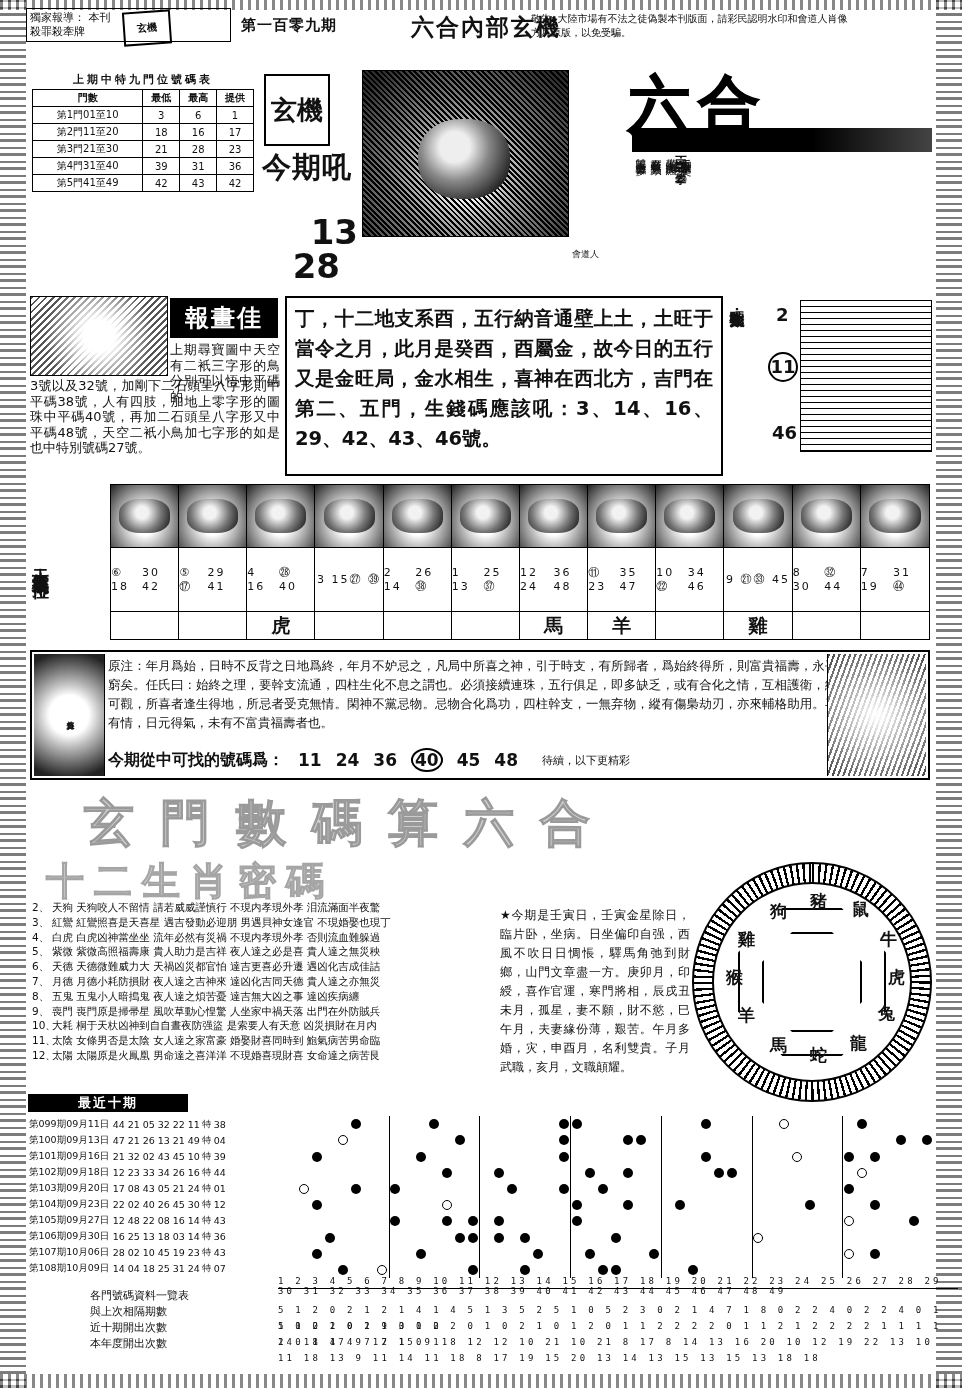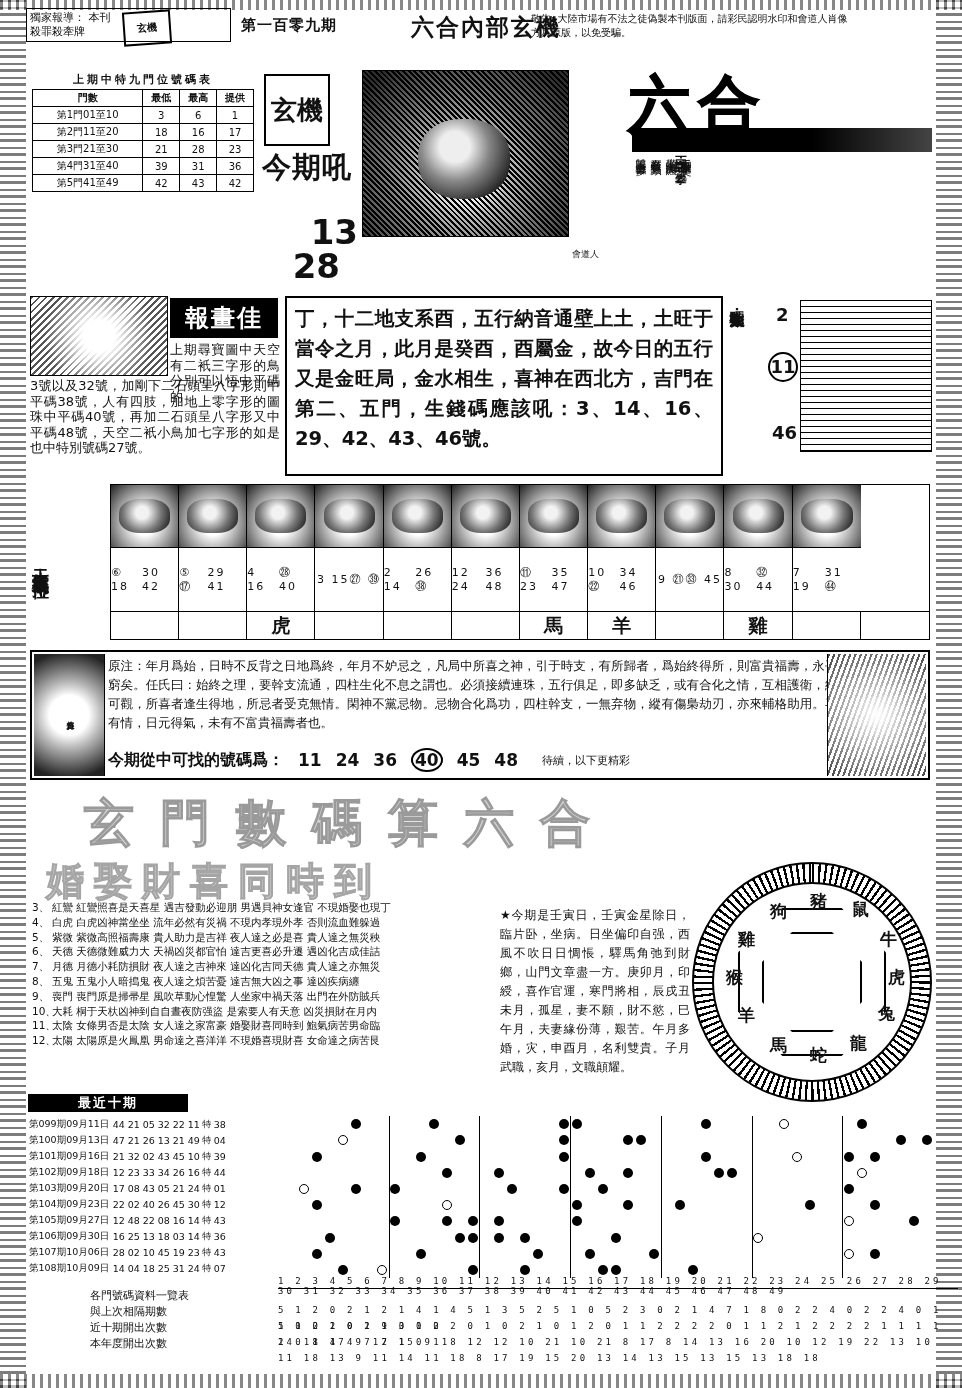--- a/index.html
+++ b/index.html
@@ -332,20 +332,27 @@
       <div class="zcell">
           <div class="zpic"></div>
         <div class="znums">
             <span>2 14</span>
             <span>26 ㊳</span>
           </div>
         </div>
       <div class="zcell">
           <div class="zpic"></div>
         <div class="znums">
+            <span>1 13</span>
+            <span>25 ㊲</span>
+          </div>
+        </div>
+      <div class="zcell">
+          <div class="zpic"></div>
+        <div class="znums">
             <span>12 24</span>
             <span>36 48</span>
           </div>
         </div>
       <div class="zcell">
           <div class="zpic"></div>
         <div class="znums">
             <span>⑪ 23</span>
             <span>35 47</span>
           </div>
@@ -407,23 +414,24 @@
       <span class="n">36</span>
       <span class="n circled">40</span>
       <span class="n">45</span>
       <span class="n">48</span>
       <span class="tail">待續，以下更精彩</span>
     </div>
     <div class="classic-right"></div>
   </div>
 
   <div class="bigtitle">玄門數碼算六合</div>
-  <div class="bigtitle2">婚娶財喜同時到</div>
+  <div class="bigtitle2">十二生肖密碼</div>
 
   <div class="list12">
+    <div class="row"><span class="idx">2、</span><span>天狗  天狗咬人不留情 請若威威謹慎行 不現内孝現外孝 泪流滿面半夜驚</span></div>
     <div class="row"><span class="idx">3、</span><span>紅鸞  紅鸞照喜是天喜星 遇吉發動必迎朋 男遇貝神女逢官 不現婚娶也現丁</span></div>
     <div class="row"><span class="idx">4、</span><span>白虎  白虎凶神當坐坐 流年必然有災禍 不現内孝現外孝 否則流血難躲過</span></div>
     <div class="row"><span class="idx">5、</span><span>紫微  紫微高照福壽康 貴人助力是吉祥 夜人達之必是喜 貴人達之無災秧</span></div>
     <div class="row"><span class="idx">6、</span><span>天德  天德微難威力大 天禍凶災都官怕 達吉更喜必升遷 遇凶化吉成佳詰</span></div>
     <div class="row"><span class="idx">7、</span><span>月德  月德小耗防損財 夜人達之吉神來 達凶化吉同天德 貴人達之亦無災</span></div>
     <div class="row"><span class="idx">8、</span><span>五鬼  五鬼小人暗搗鬼 夜人達之煩苦憂 達吉無大凶之事 達凶疾病纏</span></div>
     <div class="row"><span class="idx">9、</span><span>喪門  喪門原是掃帚星 風吹草動心惶驚 人坐家中禍天落 出門在外防賊兵</span></div>
     <div class="row"><span class="idx">10、</span><span>大耗  桐于天杕凶神到自自晝夜防强盜 是索要人有天意 凶災損財在月内</span></div>
     <div class="row"><span class="idx">11、</span><span>太陰  女條男否是太陰 女人達之家富豪 婚娶財喜同時到 鮑氣病苦男命臨</span></div>
     <div class="row"><span class="idx">12、</span><span>太陽  太陽原是火鳳凰 男命達之喜洋洋 不現婚喜現財喜 女命達之病苦艮</span></div>

